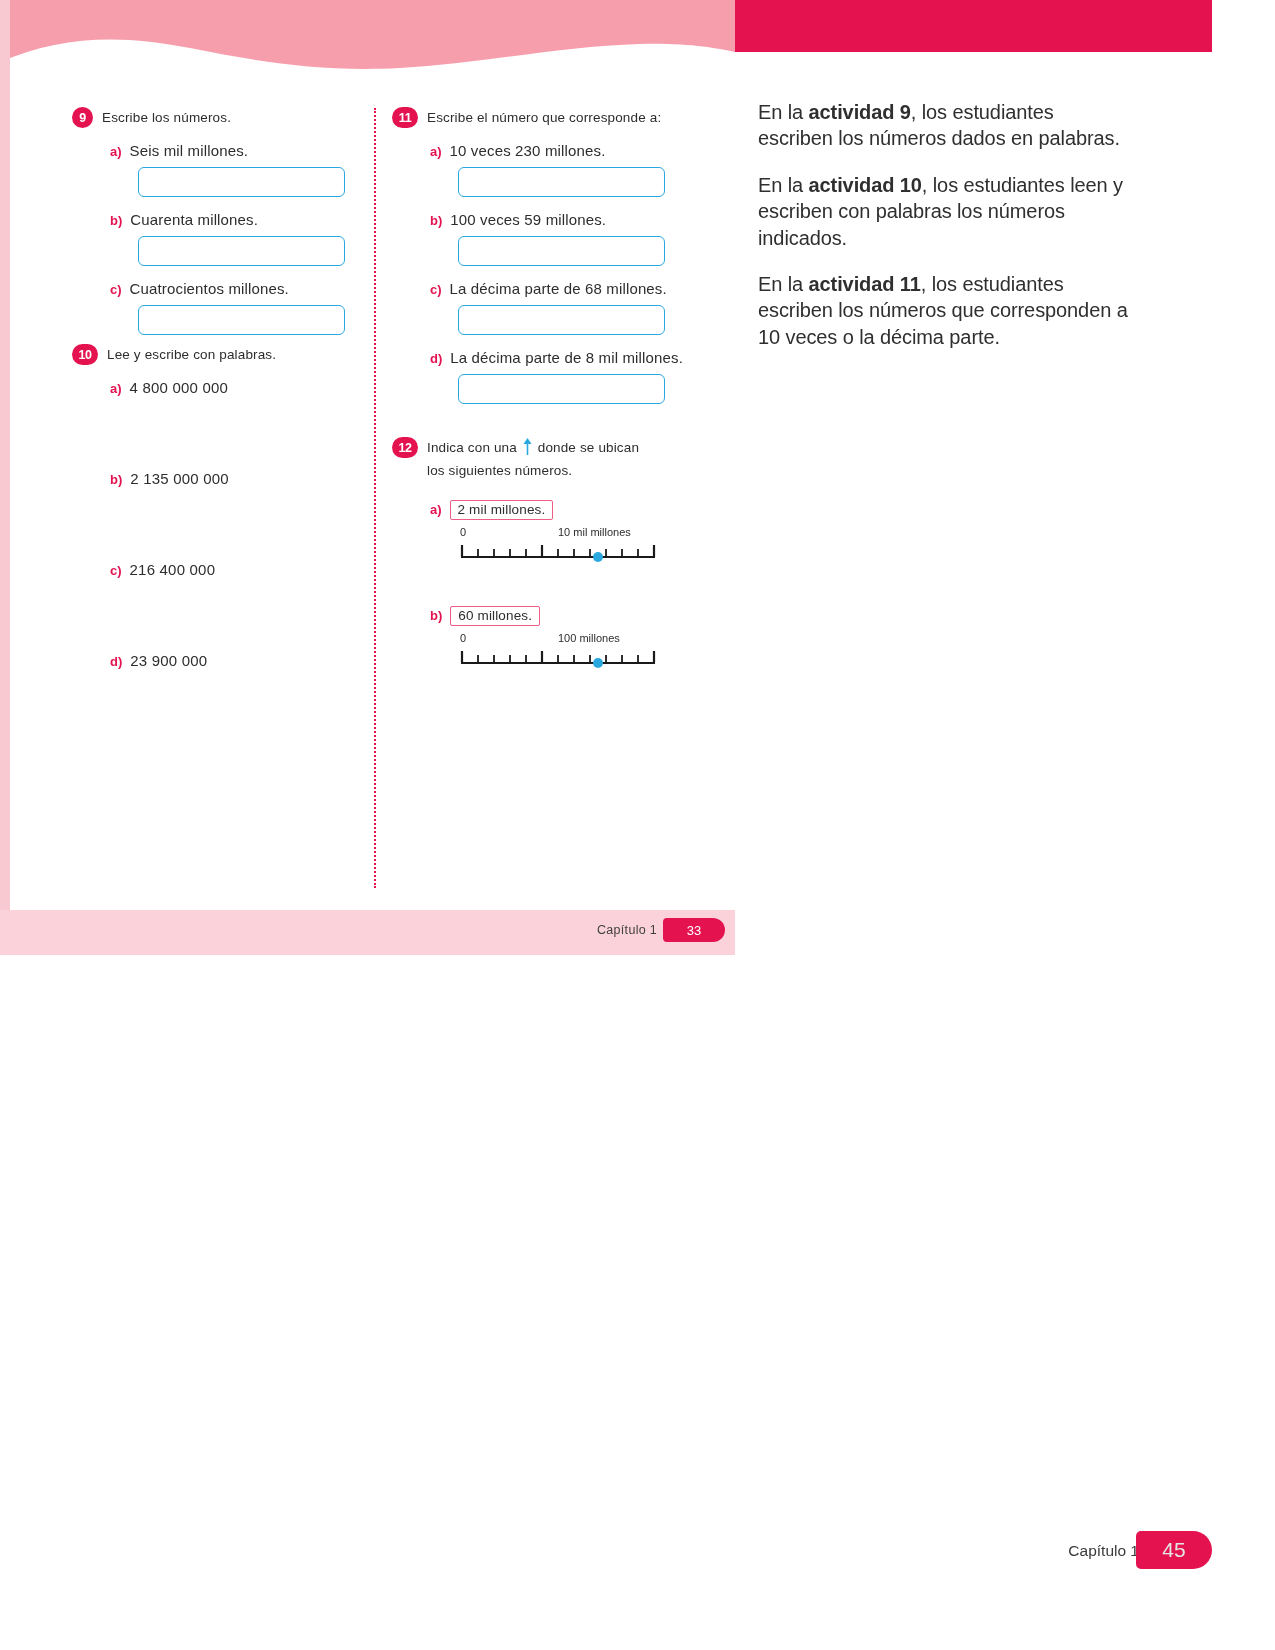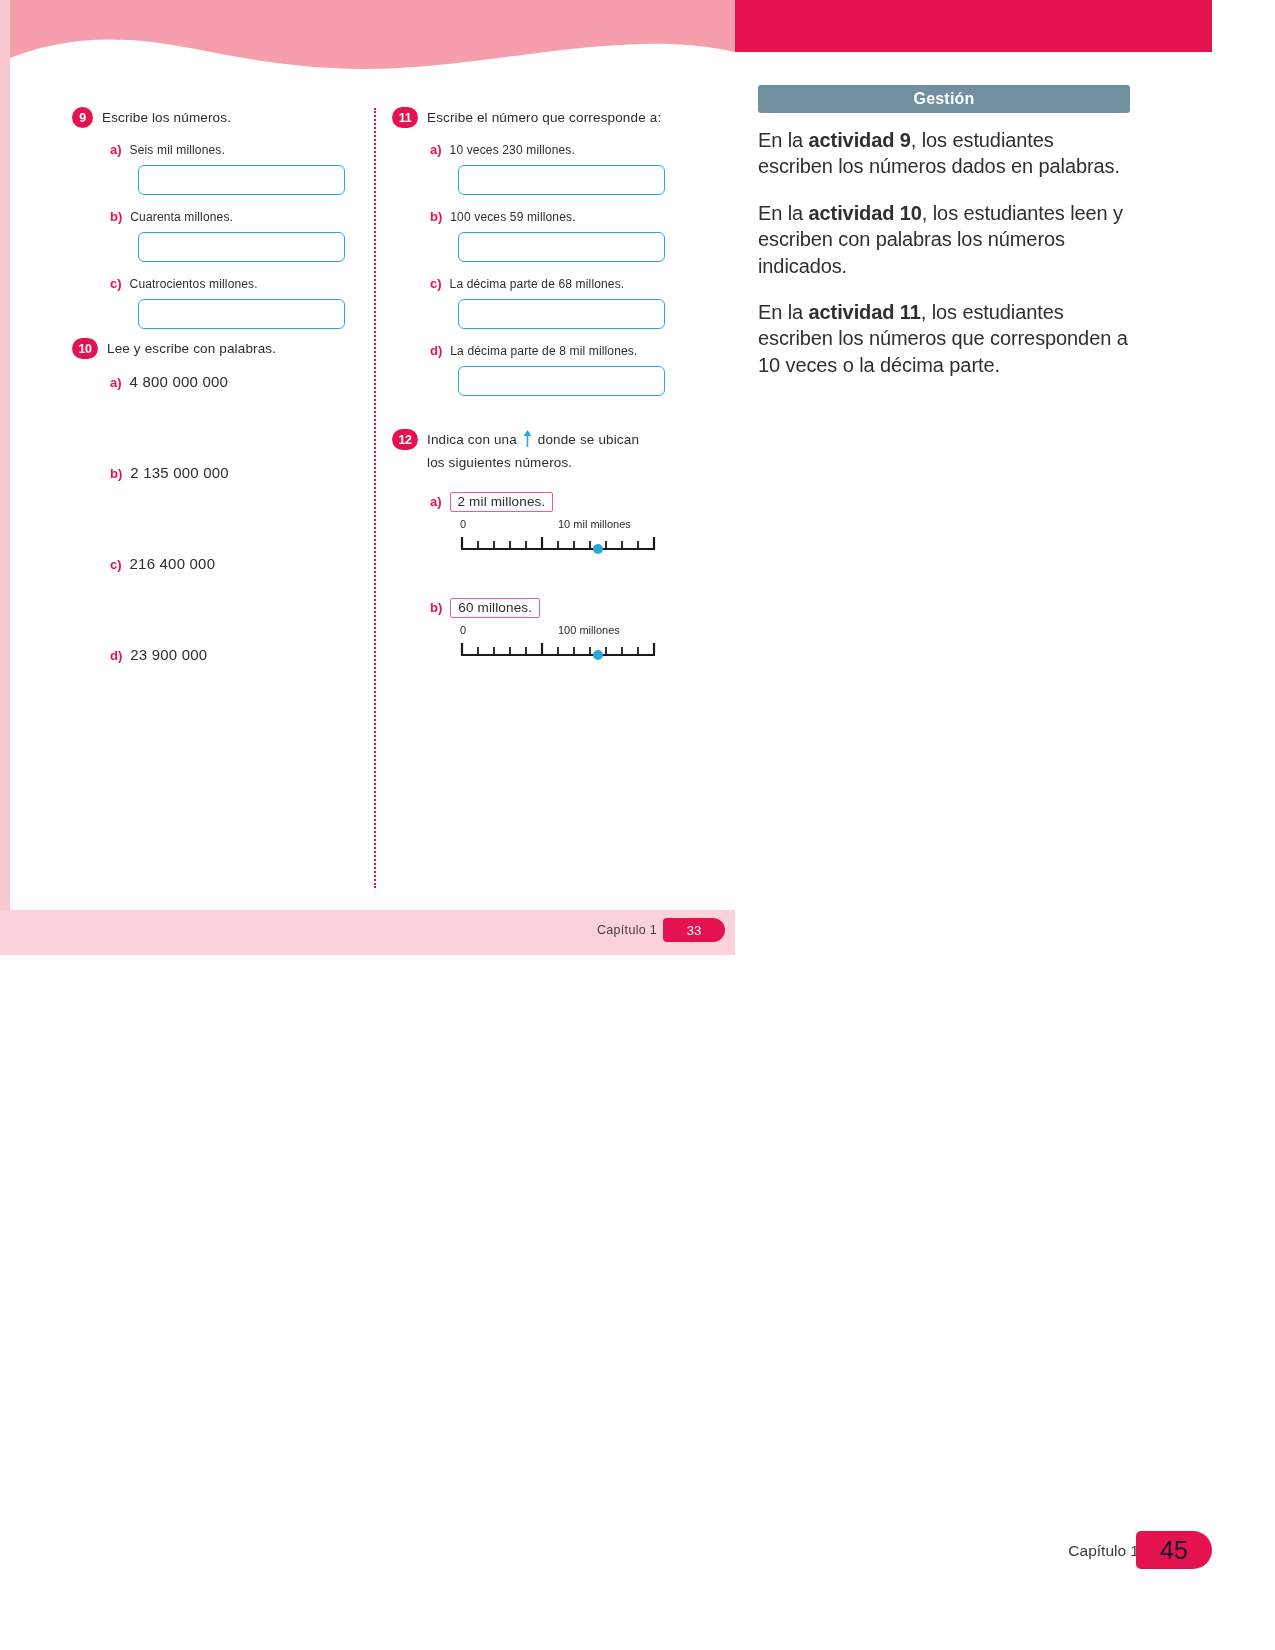--- a/index.html
+++ b/index.html
@@ -133,21 +133,21 @@
     margin-top: 14px;
     padding-left: 38px;
   }
   .item-letter {
     flex: 0 0 auto;
     color: #e4134f;
     font-weight: bold;
     font-size: 13px;
   }
   .item-text {
-    font-size: 12px;
+    font-size: 15px;
     color: #2d2d2d;
     letter-spacing: .15px;
   }
   .num-text {
     font-size: 15px;
     color: #2d2d2d;
     letter-spacing: .2px;
   }
 
   .answer-box {
@@ -228,22 +228,22 @@
     color: #3a3a3a;
   }
   .outer-folio {
     position: absolute;
     right: 63px;
     bottom: 81px;
     width: 76px;
     height: 38px;
     background: #e4134f;
     border-radius: 5px 19px 19px 5px;
-    color: #0f172a;
-    font-size: 25px;
+    color: #e5e5e5;
+    font-size: 21px;
     display: flex;
     align-items: center;
     justify-content: center;
   }
 </style>
 </head>
 <body>
 
 <div id="outer-page">
 
@@ -429,21 +429,20 @@
 
     </div>
 
     <div class="inner-footer">
       <div class="inner-footer-label">Capítulo 1</div>
       <div class="inner-folio">33</div>
     </div>
   </div>
 
   <div id="gestion">
-    <div class="gestion-header">Gestión</div>
 
     <p class="gestion-p">
       <span>En la </span><b>actividad 9</b><span>, los estudiantes escriben los números dados en palabras.</span>
     </p>
     <p class="gestion-p">
       <span>En la </span><b>actividad 10</b><span>, los estudiantes leen y escriben con palabras los números indicados.</span>
     </p>
     <p class="gestion-p">
       <span>En la </span><b>actividad 11</b><span>, los estudiantes escriben los números que corresponden a 10 veces o la décima parte.</span>
     </p>

